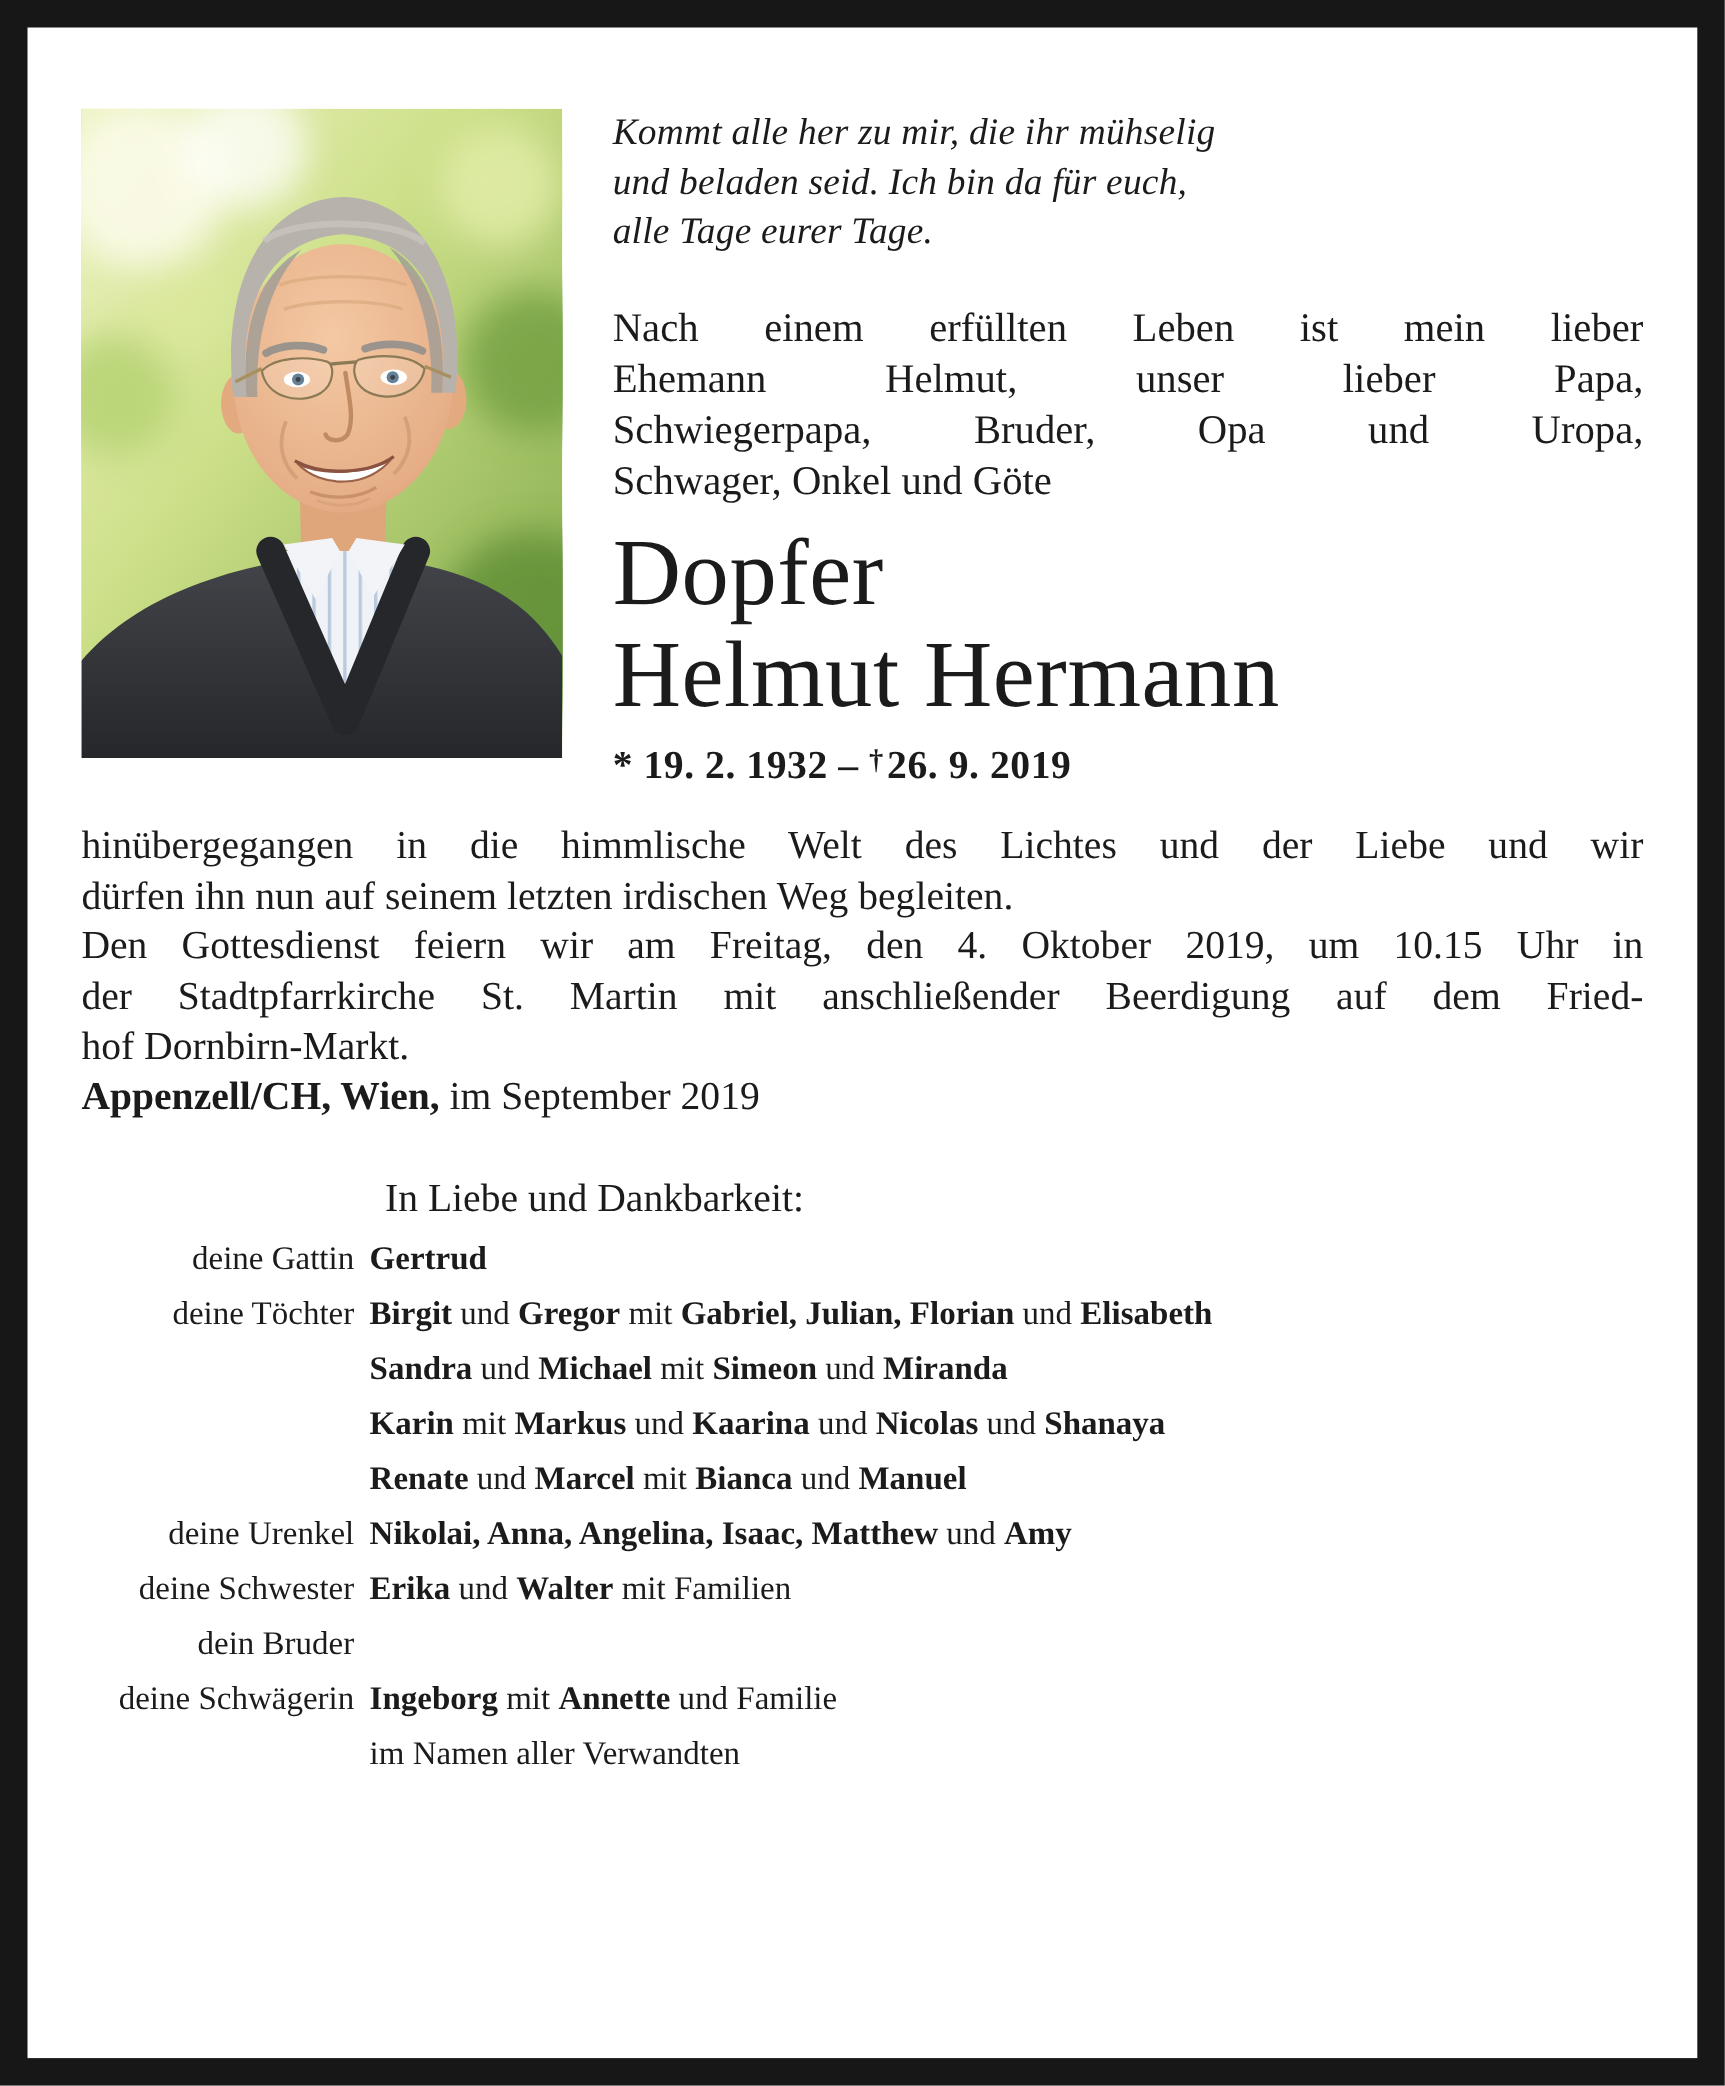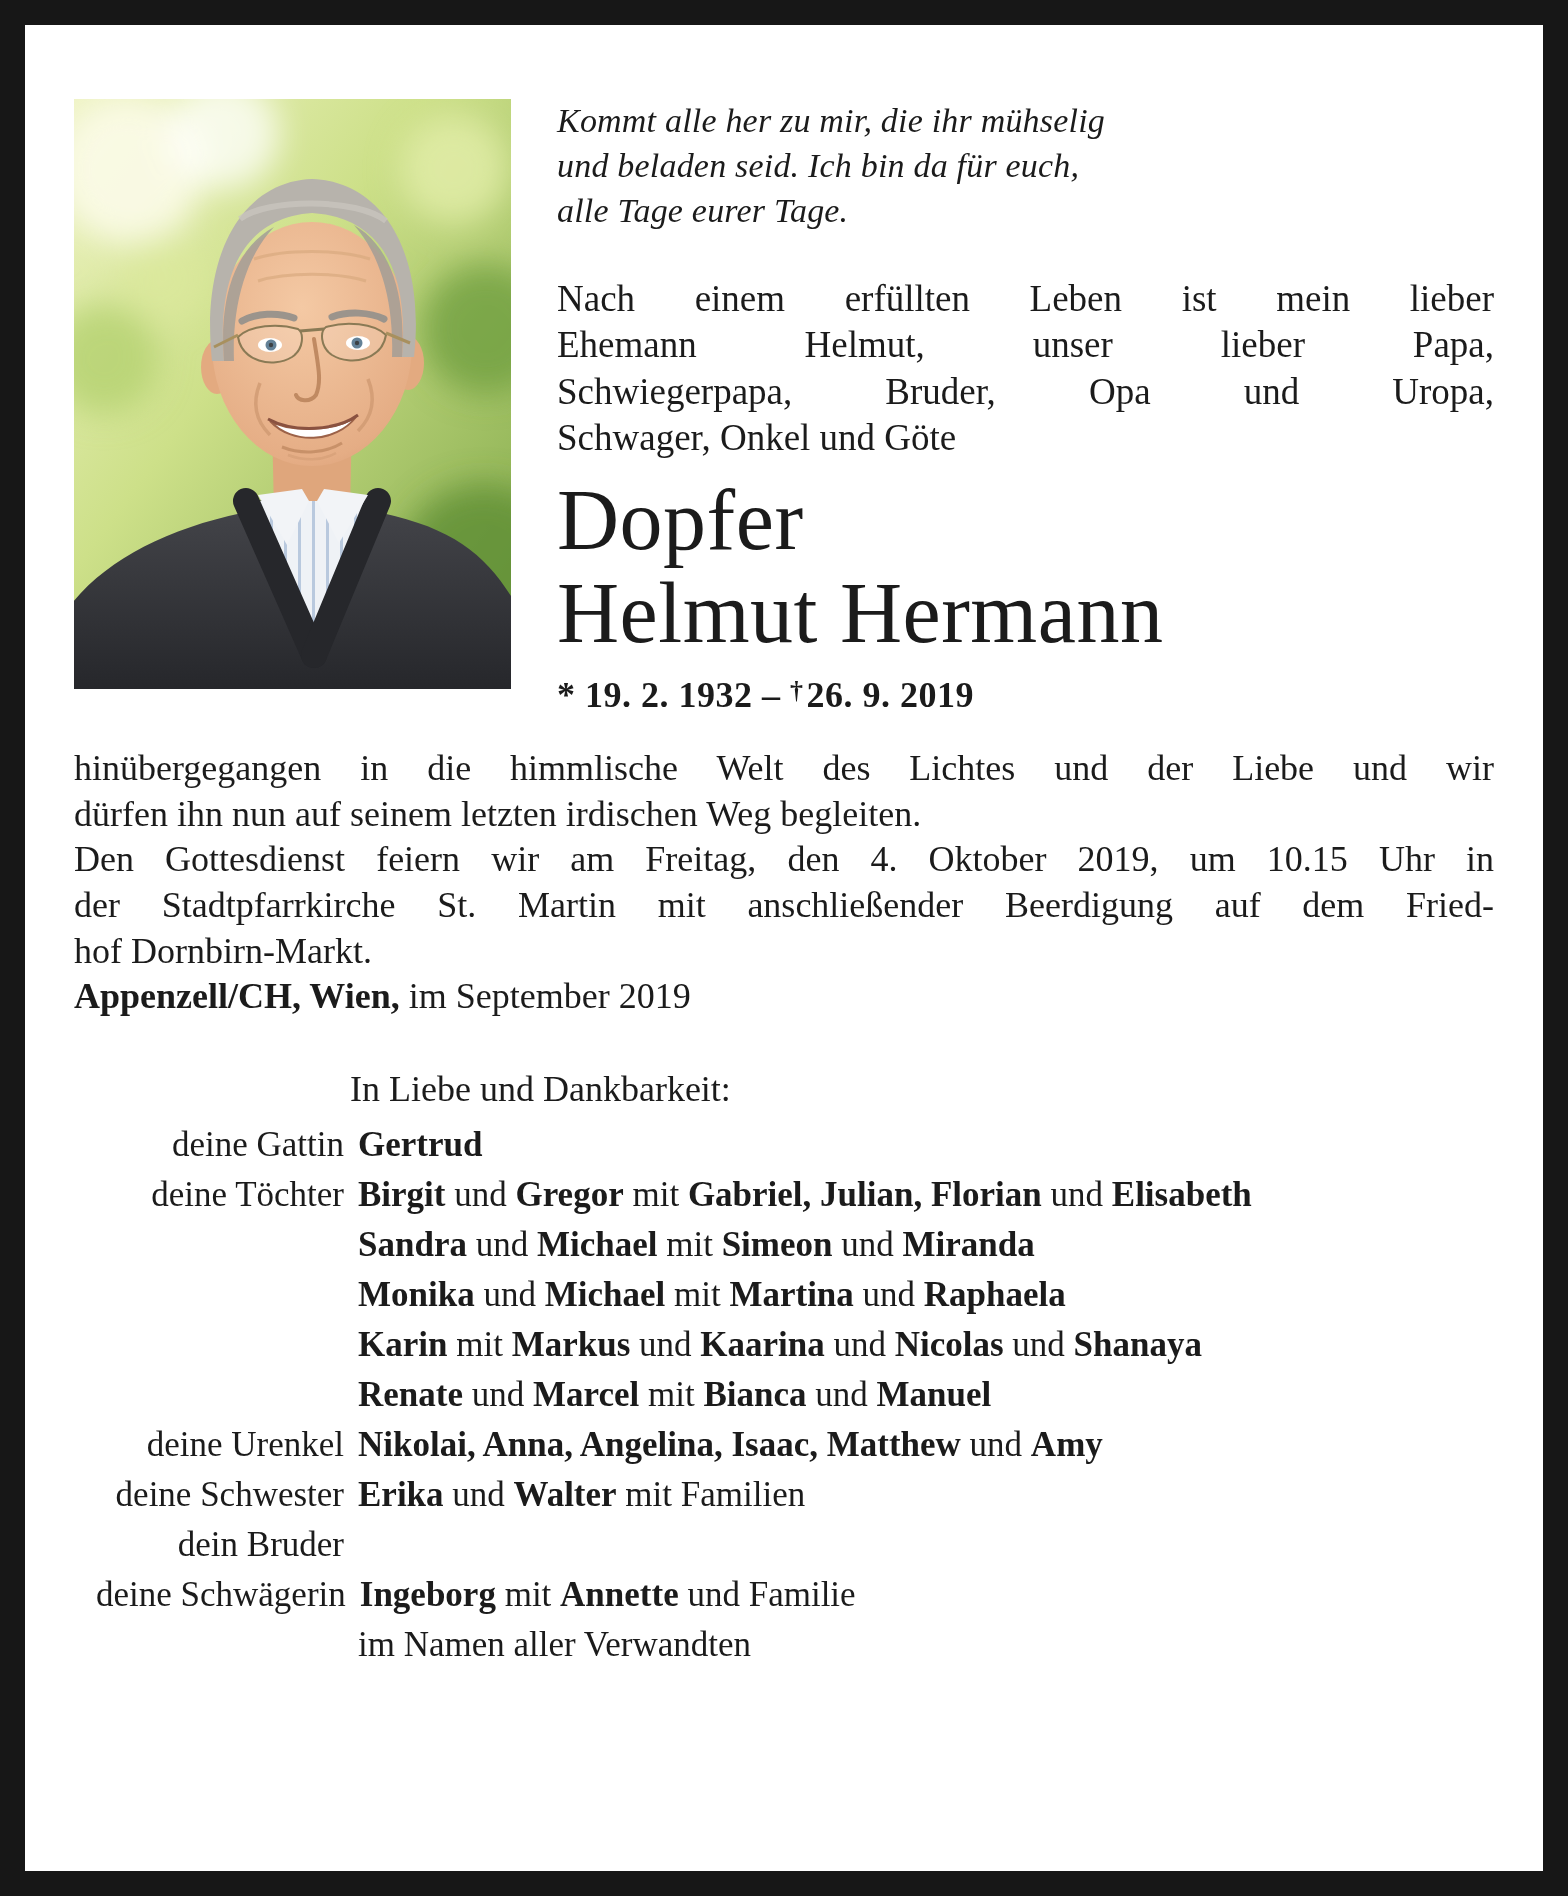--- a/index.html
+++ b/index.html
@@ -33,21 +33,21 @@
 
   .dates { margin-top: 14px; font-size: 36px; font-weight: 700; letter-spacing: 0.5px; }
   .dagger { font-size: 0.72em; vertical-align: 0.3em; margin-right: 3px; }
 
   .content { margin-top: 30px; }
   .par { font-size: 36px; line-height: 1.27; }
   .par + .par { }
 
   .fam-header { margin: 48px 0 10px 276px; font-size: 36px; }
   .fam-list { }
-  .fam-row { display: flex; font-size: 35px; line-height: 50px; margin-left: 22px; }
+  .fam-row { display: flex; font-size: 30px; line-height: 50px; }
   .fam-label { flex: 0 0 262px; text-align: right; padding-right: 14px; white-space: nowrap; }
   .fam-value { flex: 1 1 auto; min-width: 0; }
   .b { font-weight: 700; }
   .r { font-weight: 400; }
 </style>
 </head>
 <body>
 
 <div class="sheet">
 
@@ -194,24 +194,20 @@
         <div class="fam-row">
           <div class="fam-label">deine Töchter</div>
           <div class="fam-value"><span class="b">Birgit</span><span class="r"> und </span><span class="b">Gregor</span><span class="r"> mit </span><span class="b">Gabriel, Julian, Florian</span><span class="r"> und </span><span class="b">Elisabeth</span></div>
         </div>
         <div class="fam-row">
           <div class="fam-label"></div>
           <div class="fam-value"><span class="b">Sandra</span><span class="r"> und </span><span class="b">Michael</span><span class="r"> mit </span><span class="b">Simeon</span><span class="r"> und </span><span class="b">Miranda</span></div>
         </div>
         <div class="fam-row">
           <div class="fam-label"></div>
-          <div class="fam-value"><span class="b">Monika</span><span class="r"> und </span><span class="b">Michael</span><span class="r"> mit </span><span class="b">Martina</span><span class="r"> und </span><span class="b">Raphaela</span></div>
-        </div>
-        <div class="fam-row">
-          <div class="fam-label"></div>
           <div class="fam-value"><span class="b">Karin</span><span class="r"> mit </span><span class="b">Markus</span><span class="r"> und </span><span class="b">Kaarina</span><span class="r"> und </span><span class="b">Nicolas</span><span class="r"> und </span><span class="b">Shanaya</span></div>
         </div>
         <div class="fam-row">
           <div class="fam-label"></div>
           <div class="fam-value"><span class="b">Renate</span><span class="r"> und </span><span class="b">Marcel</span><span class="r"> mit </span><span class="b">Bianca</span><span class="r"> und </span><span class="b">Manuel</span></div>
         </div>
         <div class="fam-row">
           <div class="fam-label">deine Urenkel</div>
           <div class="fam-value"><span class="b">Nikolai, Anna, Angelina, Isaac, Matthew</span><span class="r"> und </span><span class="b">Amy</span></div>
         </div>

